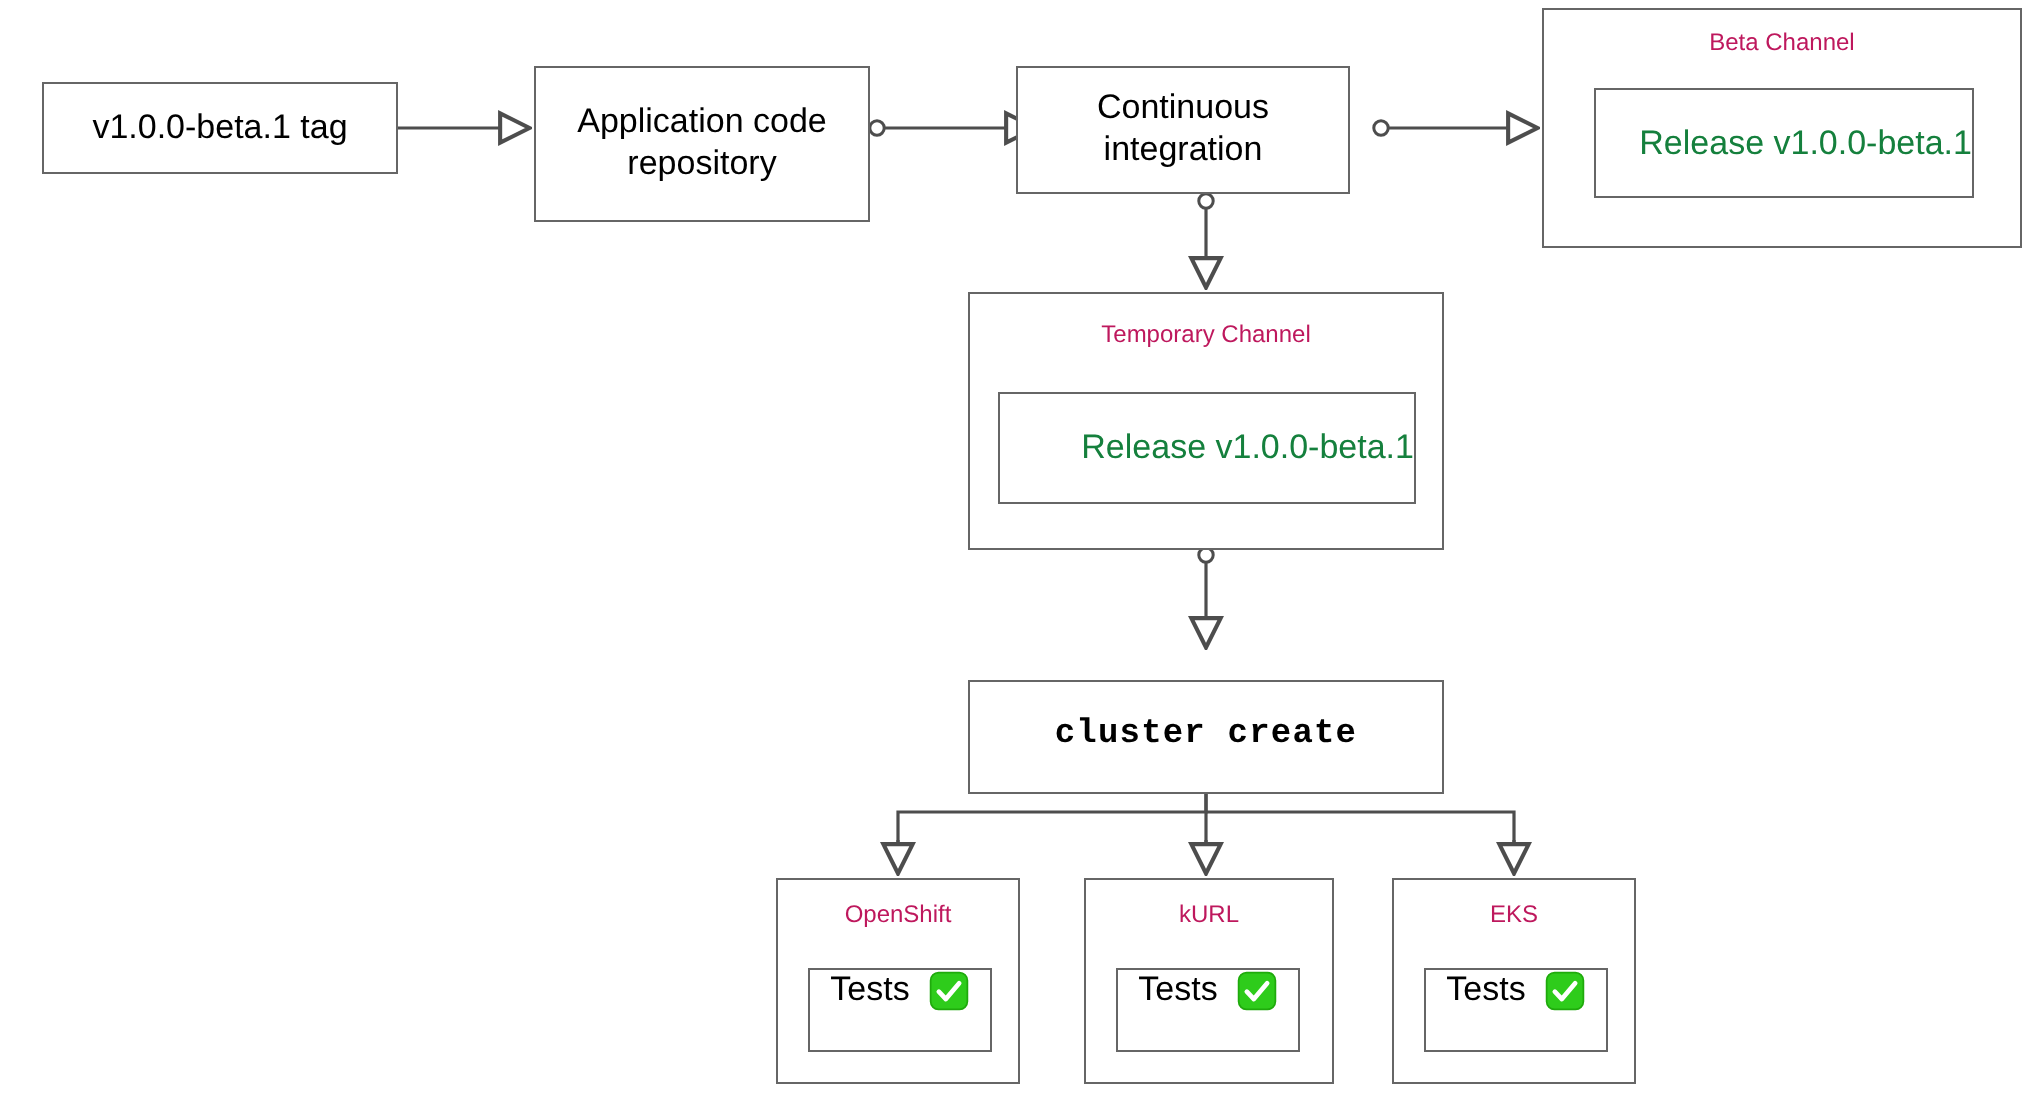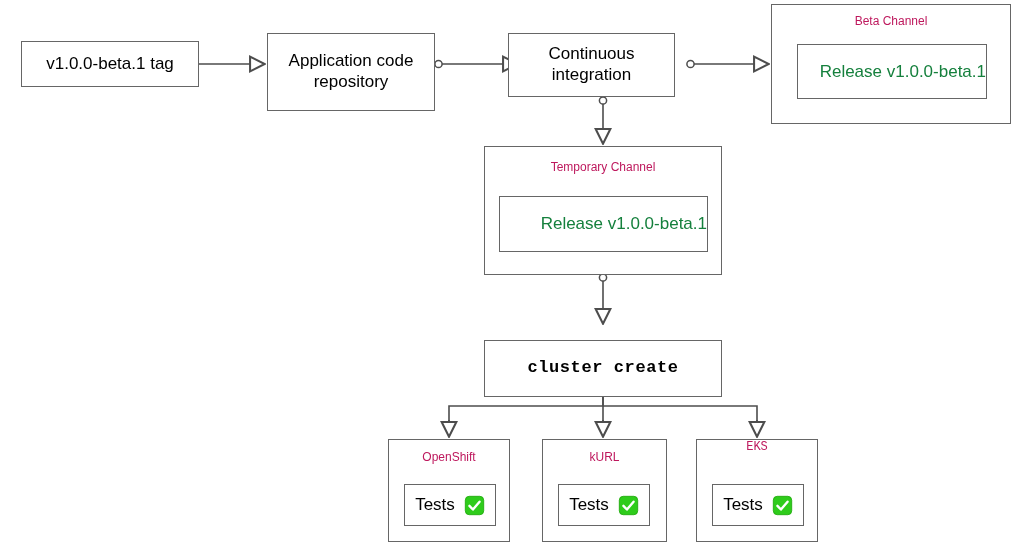--- a/index.html
+++ b/index.html
@@ -70,21 +70,20 @@
     justify-content: flex-end;
     font-size: 17px;
     color: #15803d;
   }
   .test-box {
     position: absolute;
     box-sizing: border-box;
     background: #ffffff;
     border: 1.6px solid #666666;
     display: flex;
-    align-items: center;
     justify-content: center;
     gap: 9px;
     font-size: 17px;
     color: #000000;
   }
   .check-icon {
     display: inline-block;
     width: 21px;
     height: 21px;
     flex: 0 0 auto;
@@ -182,21 +181,21 @@
       <span class="check-icon">
         <svg viewBox="0 0 24 24" width="21" height="21" xmlns="http://www.w3.org/2000/svg">
           <rect x="1.5" y="1.5" width="21" height="21" rx="4.5" ry="4.5" fill="#2ecc1b" stroke="#1faa0c" stroke-width="1"></rect>
           <path d="M 6.2 12.4 L 10.2 16.6 L 17.8 7.6" fill="none" stroke="#ffffff" stroke-width="2.7" stroke-linecap="round" stroke-linejoin="round"></path>
         </svg>
       </span>
     </div>
   </div>
 
   <div class="container-node" style="left:696px; top:439px; width:122px; height:103px;">
-    <div class="container-title" style="top:0;font-family:Liberation Mono, monospace;">EKS</div>
+    <div class="container-title" style="top:10px;">EKS</div>
     <div class="test-box" style="left:15px; top:44px; width:92px; height:42px;">
       <span class="test-label">Tests</span>
       <span class="check-icon">
         <svg viewBox="0 0 24 24" width="21" height="21" xmlns="http://www.w3.org/2000/svg">
           <rect x="1.5" y="1.5" width="21" height="21" rx="4.5" ry="4.5" fill="#2ecc1b" stroke="#1faa0c" stroke-width="1"></rect>
           <path d="M 6.2 12.4 L 10.2 16.6 L 17.8 7.6" fill="none" stroke="#ffffff" stroke-width="2.7" stroke-linecap="round" stroke-linejoin="round"></path>
         </svg>
       </span>
     </div>
   </div>

